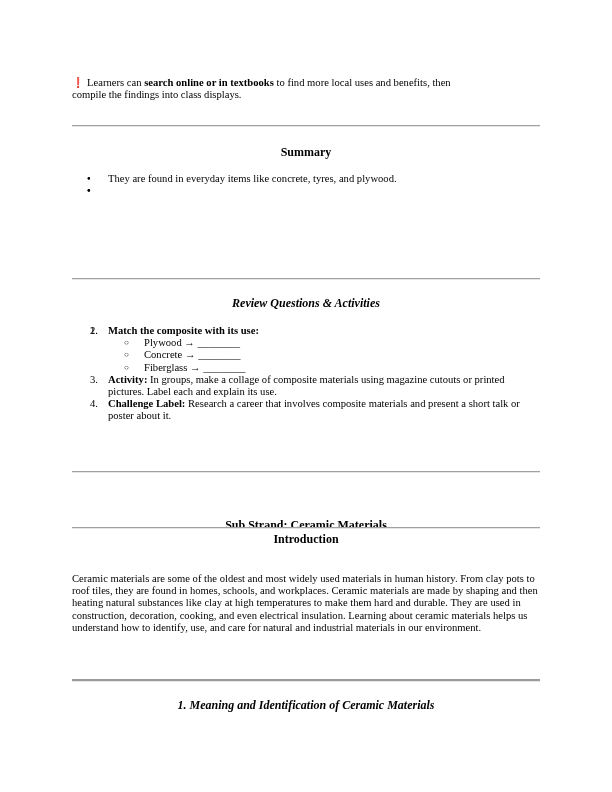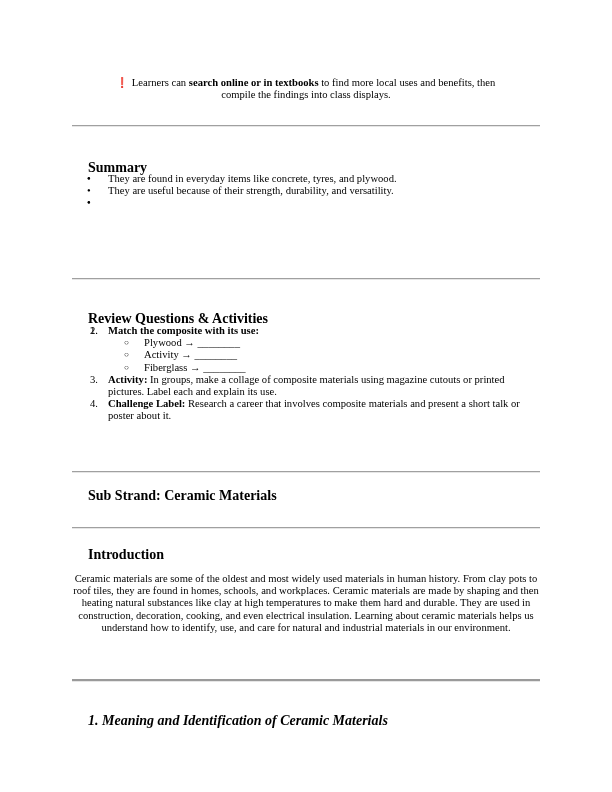--- a/index.html
+++ b/index.html
@@ -2,24 +2,24 @@
 <html><head>
   <meta charset="utf-8">
   <style>
     html, body { margin: 0; padding: 0; background: #ffffff; }
     body {
       width: 612px; height: 792px; position: relative; overflow: hidden;
       font-family: "Liberation Serif", serif; color: #000; font-size: 10.6px; line-height: 12.2px;
     }
     .page { position: absolute; left: 72px; top: 0; width: 468px; }
     .abs { position: absolute; left: 0; width: 468px; }
-    p { margin: 0; text-align: center; }
+    p { margin: 0; }
     .hr { position: absolute; left: 0; width: 468px; height: 1px; background: #a0a0a0; border-bottom: 1px solid #e6e6e6; }
     .hr.thick { height: 2px; background: #9a9a9a; }
-    h3 { margin: 16px; font-size: 14px; font-weight: bold; }
+    h3 { margin: 0; font-size: 12px; font-weight: bold; text-align: center; }
     .bullet-list { margin: 0; padding: 0; list-style: none; }
     .bullet-list li { position: relative; padding-left: 36px; }
     .bullet-list li .mark { position: absolute; left: 15px; top: 0; }
     .ol { margin: 0; padding: 0; list-style: none; }
     .ol > li { position: relative; padding-left: 36px; }
     .ol > li .num { position: absolute; left: 18px; top: 0; }
     .sub { margin: 0; padding: 0; list-style: none; }
     .sub li { position: relative; padding-left: 72px; margin-left: -36px; }
     .sub li .circ { position: absolute; left: 52px; top: 0; font-size: 8px; }
     .bulb { display: inline-block; font-size: 10px; }
@@ -36,45 +36,45 @@
     <span>compile the findings into class displays.</span>
   </p>
 
   <div class="hr" style="top:125px;"></div>
 
   <h3 class="abs" style="top:146px;">Summary</h3>
 
   <ul class="bullet-list abs" style="top:173px;">
     <li><span class="mark">•</span></li>
     <li><span class="mark">•</span><span>They are found in everyday items like concrete, tyres, and plywood.</span></li>
-    <li><span class="mark">•</span><span>They are useful because of their strength, durability, and versatility.</span></li>
+    <li><span class="mark">•</span></li>
     <li><span class="mark">•</span></li>
     <li><span class="mark">•</span></li>
   </ul>
 
   <div class="hr" style="top:278px;"></div>
 
-  <h3 class="abs" style="top:297px;">Review Questions &amp; Activities</h3>
+  <h3 class="abs" style="top:297px;font-style:italic;">Review Questions &amp; Activities</h3>
 
   <ol class="ol abs" style="top:325px;">
     <li><span class="num">1.</span></li>
     <li><span class="num">2.</span><b>Match the composite with its use:</b>
       <ul class="sub">
         <li><span class="circ">○</span><span>Plywood → ________</span></li>
-        <li><span class="circ">○</span><span>Activity → ________</span></li>
+        <li><span class="circ">○</span><span>Concrete → ________</span></li>
         <li><span class="circ">○</span><span>Fiberglass → ________</span></li>
       </ul>
     </li>
     <li><span class="num">3.</span><b>Activity:</b><span> In groups, make a collage of composite materials using magazine cutouts or printed pictures. Label each and explain its use.</span></li>
     <li><span class="num">4.</span><b>Challenge Label:</b><span> Research a career that involves composite materials and present a short talk or poster about it.</span></li>
   </ol>
 
   <div class="hr" style="top:471px;"></div>
 
-  <h3 class="abs" style="top:474px;">Sub Strand: Ceramic Materials</h3>
+  <h3 class="abs" style="top:519px;">Sub Strand: Ceramic Materials</h3>
 
   <div class="hr" style="top:527px;"></div>
 
   <h3 class="abs" style="top:533px;">Introduction</h3>
 
   <p class="abs" style="top:573px;">Ceramic materials are some of the oldest and most widely used materials in human history. From clay pots to roof tiles, they are found in homes, schools, and workplaces. Ceramic materials are made by shaping and then heating natural substances like clay at high temperatures to make them hard and durable. They are used in construction, decoration, cooking, and even electrical insulation. Learning about ceramic materials helps us understand how to identify, use, and care for natural and industrial materials in our environment.</p>
 
   <div class="hr thick" style="top:679px;"></div>
 
   <h3 class="abs" style="top:699px;font-style:italic;">1. Meaning and Identification of Ceramic Materials</h3>

